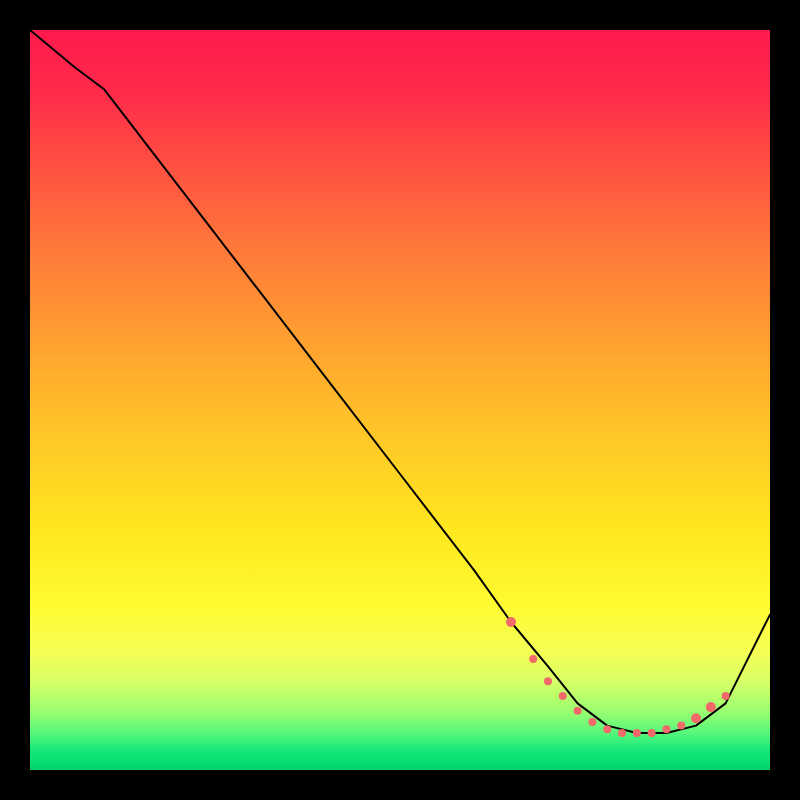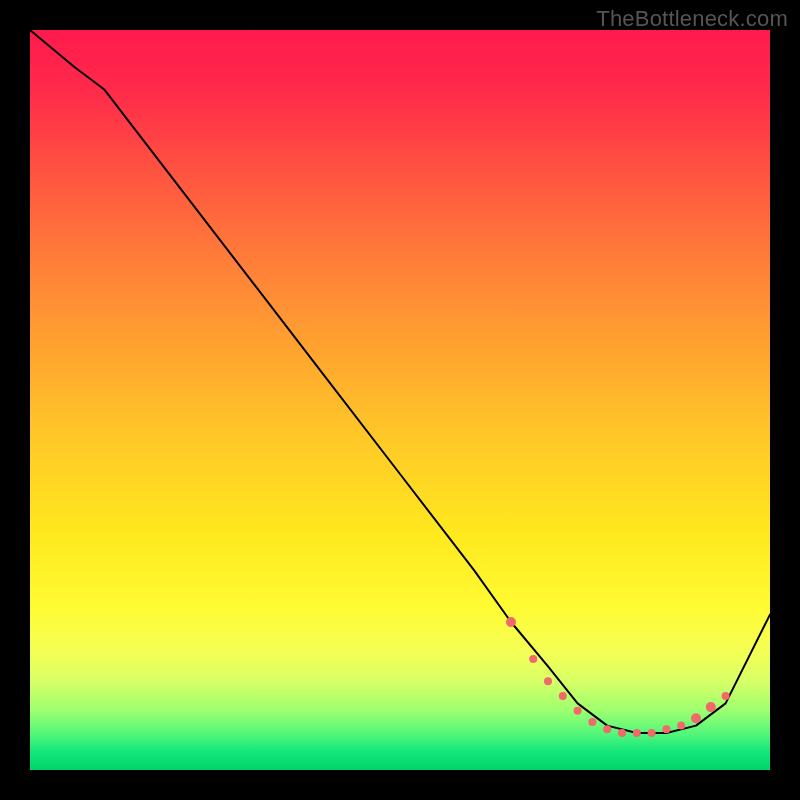--- a/index.html
+++ b/index.html
@@ -66,21 +66,20 @@
   }
   .marker {
     fill: #f06a6a;
     stroke: none;
   }
 </style>
 </head>
 <body>
 
 <div class="stage">
-  <div class="watermark">TheBottleneck.com</div>
 
   <div class="plot">
     <svg class="curve" viewBox="0 0 740 740">
       <path id="curve-path" class="curve-path" d="M0.0 0.0 L44.4 37.0 L74.0 59.2 L148.0 155.4 L222.0 251.6 L296.0 347.8 L370.0 444.0 L444.0 540.2 L481.0 592.0 L518.0 636.4 L547.6 673.4 L577.2 695.6 L606.8 703.0 L636.4 703.0 L666.0 695.6 L695.6 673.4 L740.0 584.6"></path>
       <g id="markers">
           <circle cx="481.0" cy="592.0" r="5" class="marker"></circle>
           <circle cx="503.2" cy="629.0" r="4" class="marker"></circle>
           <circle cx="518.0" cy="651.2" r="4" class="marker"></circle>
           <circle cx="532.8" cy="666.0" r="4" class="marker"></circle>
           <circle cx="547.6" cy="680.8" r="4" class="marker"></circle>

